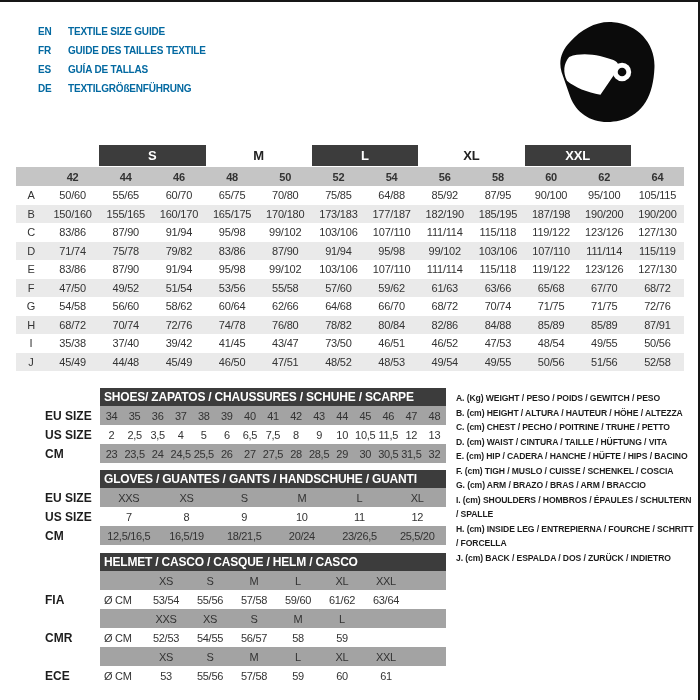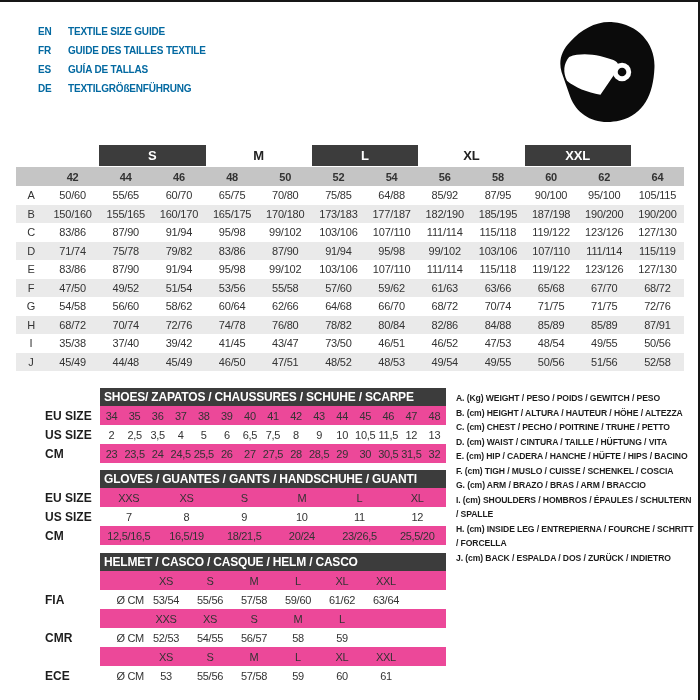--- a/index.html
+++ b/index.html
@@ -32,23 +32,23 @@
   .shoes-table{top:386px;}
   .gloves-table{top:468px;}
   .helmet-table{top:551px;}
   .sub-header{display:flex;}
   .sub-header-bar{margin-left:84px;width:392px;height:18px;background:#3c3c3c;color:#fff;
                   font-weight:bold;font-size:12px;letter-spacing:-0.2px;display:flex;align-items:center;
                   padding-left:4px;box-sizing:border-box;}
   .sub-row{display:flex;align-items:stretch;height:19px;}
   .sub-label{width:84px;font-weight:bold;font-size:12px;color:#1d1d1d;padding-left:29px;box-sizing:border-box;display:flex;align-items:center;}
   .sub-cells{width:346px;display:flex;align-items:center;}
-  .sub-cells.gray{background:#ec4899;}
+  .sub-cells.gray{background:#a3a3a3;}
   .sub-cells .cell{flex:1;text-align:center;font-size:11px;color:#333;letter-spacing:-0.3px;}
-  .helm-cells .prefix{flex:none;width:48px;text-align:right;padding-left:4px;box-sizing:border-box;}
+  .helm-cells .prefix{flex:none;width:48px;text-align:left;padding-left:4px;box-sizing:border-box;}
   .helm-cells .cell{flex:none;width:44px;}
   .helm-cells .filler{flex:1;}
 
   
   .legend{position:absolute;left:456px;top:389px;width:239px;}
   .legend-item{font-weight:bold;font-size:8.6px;line-height:14.5px;letter-spacing:-0.1px;color:#1d1d1d;}
 </style>
 </head>
 <body>
 

